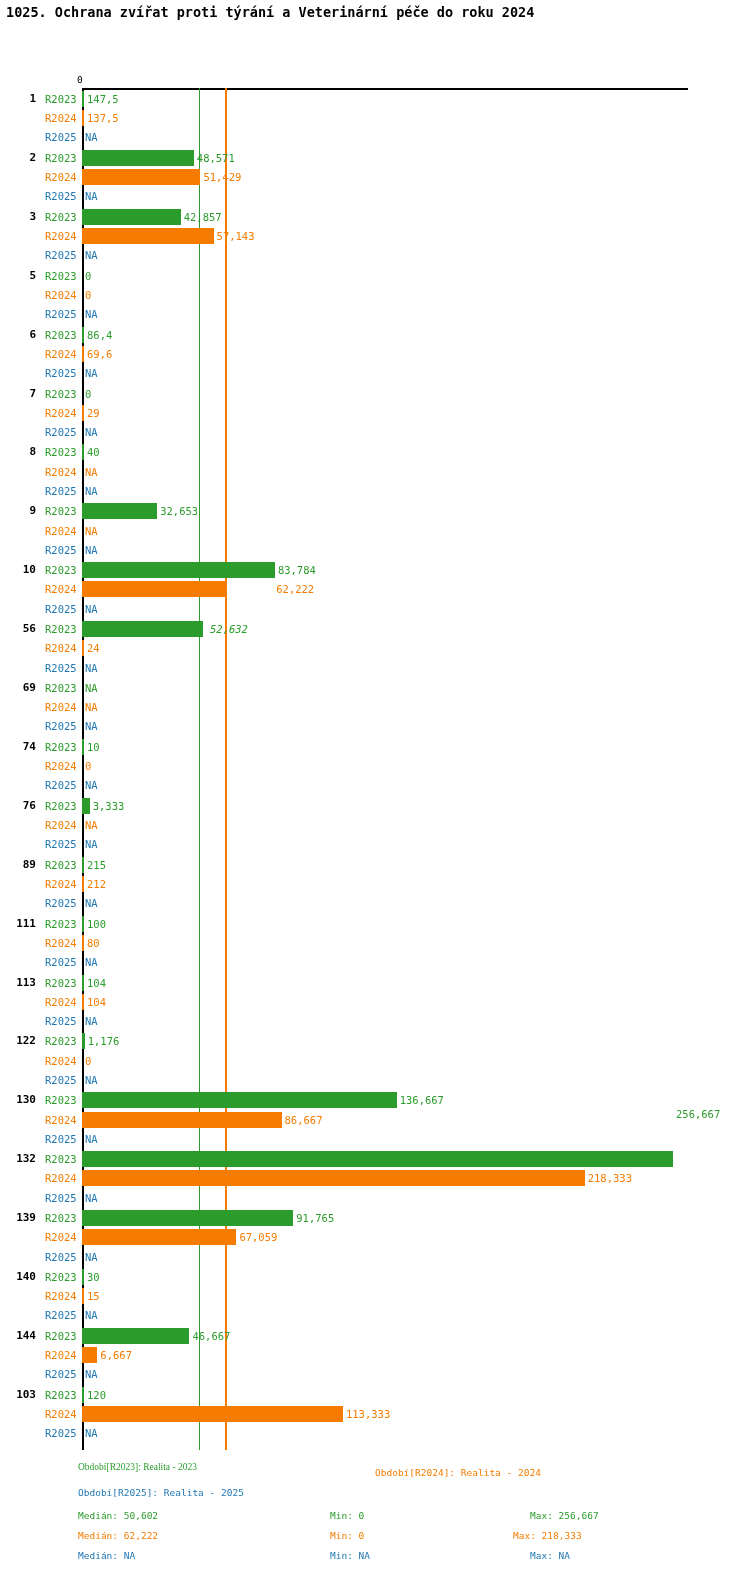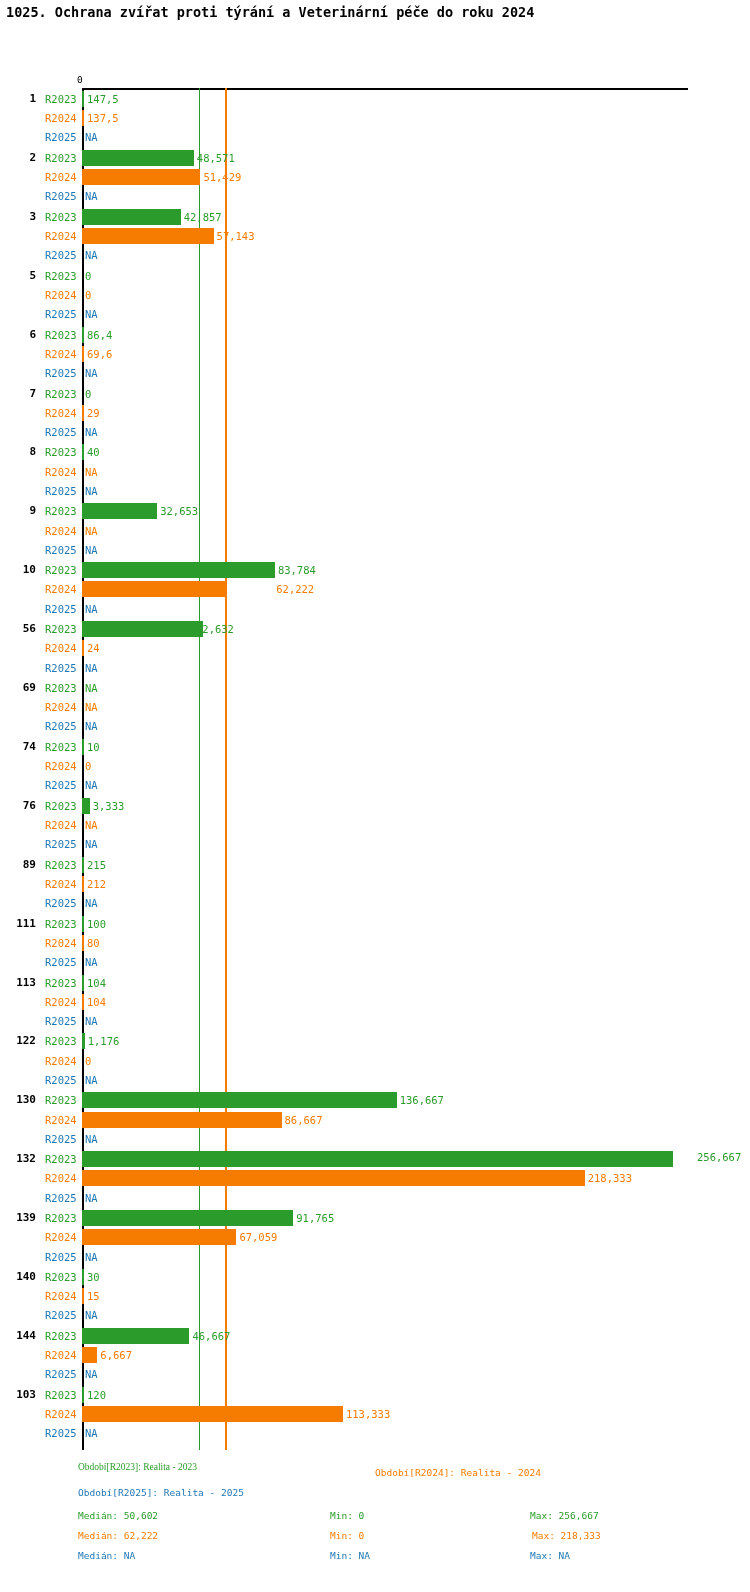--- a/index.html
+++ b/index.html
@@ -208,21 +208,21 @@
     <div class="bar bar-green" style="left: 82px; top: 562.2px; width: 192.921px; height: 16px; background: rgb(43, 156, 43);"></div>
     <div class="val c-green" style="left: 277.921px; top: 564.2px;">83,784</div>
     <div class="ser-label c-orange" style="top: 583.4px;">R2024</div>
     <div class="bar bar-orange" style="left: 82px; top: 581.4px; width: 143.272px; height: 16px; background: rgb(245, 124, 0);"></div>
     <div class="val c-orange" style="left: 228.272px; top: 583.4px; margin-left: 48px;">62,222</div>
     <div class="ser-label c-blue" style="top: 602.6px;">R2025</div>
     <div class="val c-blue" style="left: 85px; top: 602.6px;">NA</div>
     <div class="grp-label" style="top: 622.1px;">56</div>
     <div class="ser-label c-green" style="top: 623.1px;">R2023</div>
     <div class="bar bar-green" style="left: 82px; top: 621.1px; width: 121.19px; height: 16px; background: rgb(43, 156, 43);"></div>
-    <div class="val c-green" style="left: 196px; top: 623.1px;">52,632</div>
+    <div class="val c-green" style="left: 210px; top: 623.1px; font-style: italic;">52,632</div>
     <div class="ser-label c-orange" style="top: 642.3px;">R2024</div>
     <div class="bar bar-orange" style="left: 82px; top: 640.3px; width: 2px; height: 16px; background: rgb(245, 124, 0);"></div>
     <div class="val c-orange" style="left: 87px; top: 642.3px;">24</div>
     <div class="ser-label c-blue" style="top: 661.5px;">R2025</div>
     <div class="val c-blue" style="left: 85px; top: 661.5px;">NA</div>
     <div class="grp-label" style="top: 681px;">69</div>
     <div class="ser-label c-green" style="top: 682px;">R2023</div>
     <div class="val c-green" style="left: 85px; top: 682px;">NA</div>
     <div class="ser-label c-orange" style="top: 701.2px;">R2024</div>
     <div class="val c-orange" style="left: 85px; top: 701.2px;">NA</div>
@@ -284,21 +284,21 @@
     <div class="bar bar-green" style="left: 82px; top: 1092.3px; width: 314.689px; height: 16px; background: rgb(43, 156, 43);"></div>
     <div class="val c-green" style="left: 399.689px; top: 1094.3px;">136,667</div>
     <div class="ser-label c-orange" style="top: 1113.5px;">R2024</div>
     <div class="bar bar-orange" style="left: 82px; top: 1111.5px; width: 199.559px; height: 16px; background: rgb(245, 124, 0);"></div>
     <div class="val c-orange" style="left: 284.559px; top: 1113.5px;">86,667</div>
     <div class="ser-label c-blue" style="top: 1132.7px;">R2025</div>
     <div class="val c-blue" style="left: 85px; top: 1132.7px;">NA</div>
     <div class="grp-label" style="top: 1152.2px;">132</div>
     <div class="ser-label c-green" style="top: 1153.2px;">R2023</div>
     <div class="bar bar-green" style="left: 82px; top: 1151.2px; width: 591px; height: 16px; background: rgb(43, 156, 43);"></div>
-    <div class="val c-green" style="left: 676px; top: 1151px; margin-left: 21px;">256,667</div>
+    <div class="val c-green" style="left: 676px; top: 1108px;">256,667</div>
     <div class="ser-label c-orange" style="top: 1172.4px;">R2024</div>
     <div class="bar bar-orange" style="left: 82px; top: 1170.4px; width: 502.732px; height: 16px; background: rgb(245, 124, 0);"></div>
     <div class="val c-orange" style="left: 587.732px; top: 1172.4px;">218,333</div>
     <div class="ser-label c-blue" style="top: 1191.6px;">R2025</div>
     <div class="val c-blue" style="left: 85px; top: 1191.6px;">NA</div>
     <div class="grp-label" style="top: 1211.1px;">139</div>
     <div class="ser-label c-green" style="top: 1212.1px;">R2023</div>
     <div class="bar bar-green" style="left: 82px; top: 1210.1px; width: 211.298px; height: 16px; background: rgb(43, 156, 43);"></div>
     <div class="val c-green" style="left: 296.298px; top: 1212.1px;">91,765</div>
     <div class="ser-label c-orange" style="top: 1231.3px;">R2024</div>
@@ -339,18 +339,18 @@
   <div class="lg" style="left:78px; top:0; color:#2b9c2b;font-family:Liberation Serif, serif;">Období[R2023]: Realita - 2023</div>
   <div class="lg" style="left:375px; top:5px; color:#f57c00;">Období[R2024]: Realita - 2024</div>
   <div class="lg" style="left:78px; top:25px; color:#1f77b4;">Období[R2025]: Realita - 2025</div>
 
   <div class="lg" style="left:78px; top:48px; color:#2b9c2b;text-align:right;">Medián: 50,602</div>
   <div class="lg" style="left:330px; top:48px; color:#2b9c2b;">Min: 0</div>
   <div class="lg" style="left:530px; top:48px; color:#2b9c2b;">Max: 256,667</div>
 
   <div class="lg" style="left:78px; top:68px; color:#f57c00;">Medián: 62,222</div>
   <div class="lg" style="left:330px; top:68px; color:#f57c00;">Min: 0</div>
-  <div class="lg" style="left:532px; top:68px; color:#f57c00;">Max: 218,333</div>
+  <div class="lg" style="left:513px; top:68px; color:#f57c00;">Max: 218,333</div>
 
   <div class="lg" style="left:78px; top:88px; color:#1f77b4;">Medián: NA</div>
   <div class="lg" style="left:330px; top:88px; color:#1f77b4;">Min: NA</div>
   <div class="lg" style="left:530px; top:88px; color:#1f77b4;">Max: NA</div>
 </div>
 
 </body></html>

